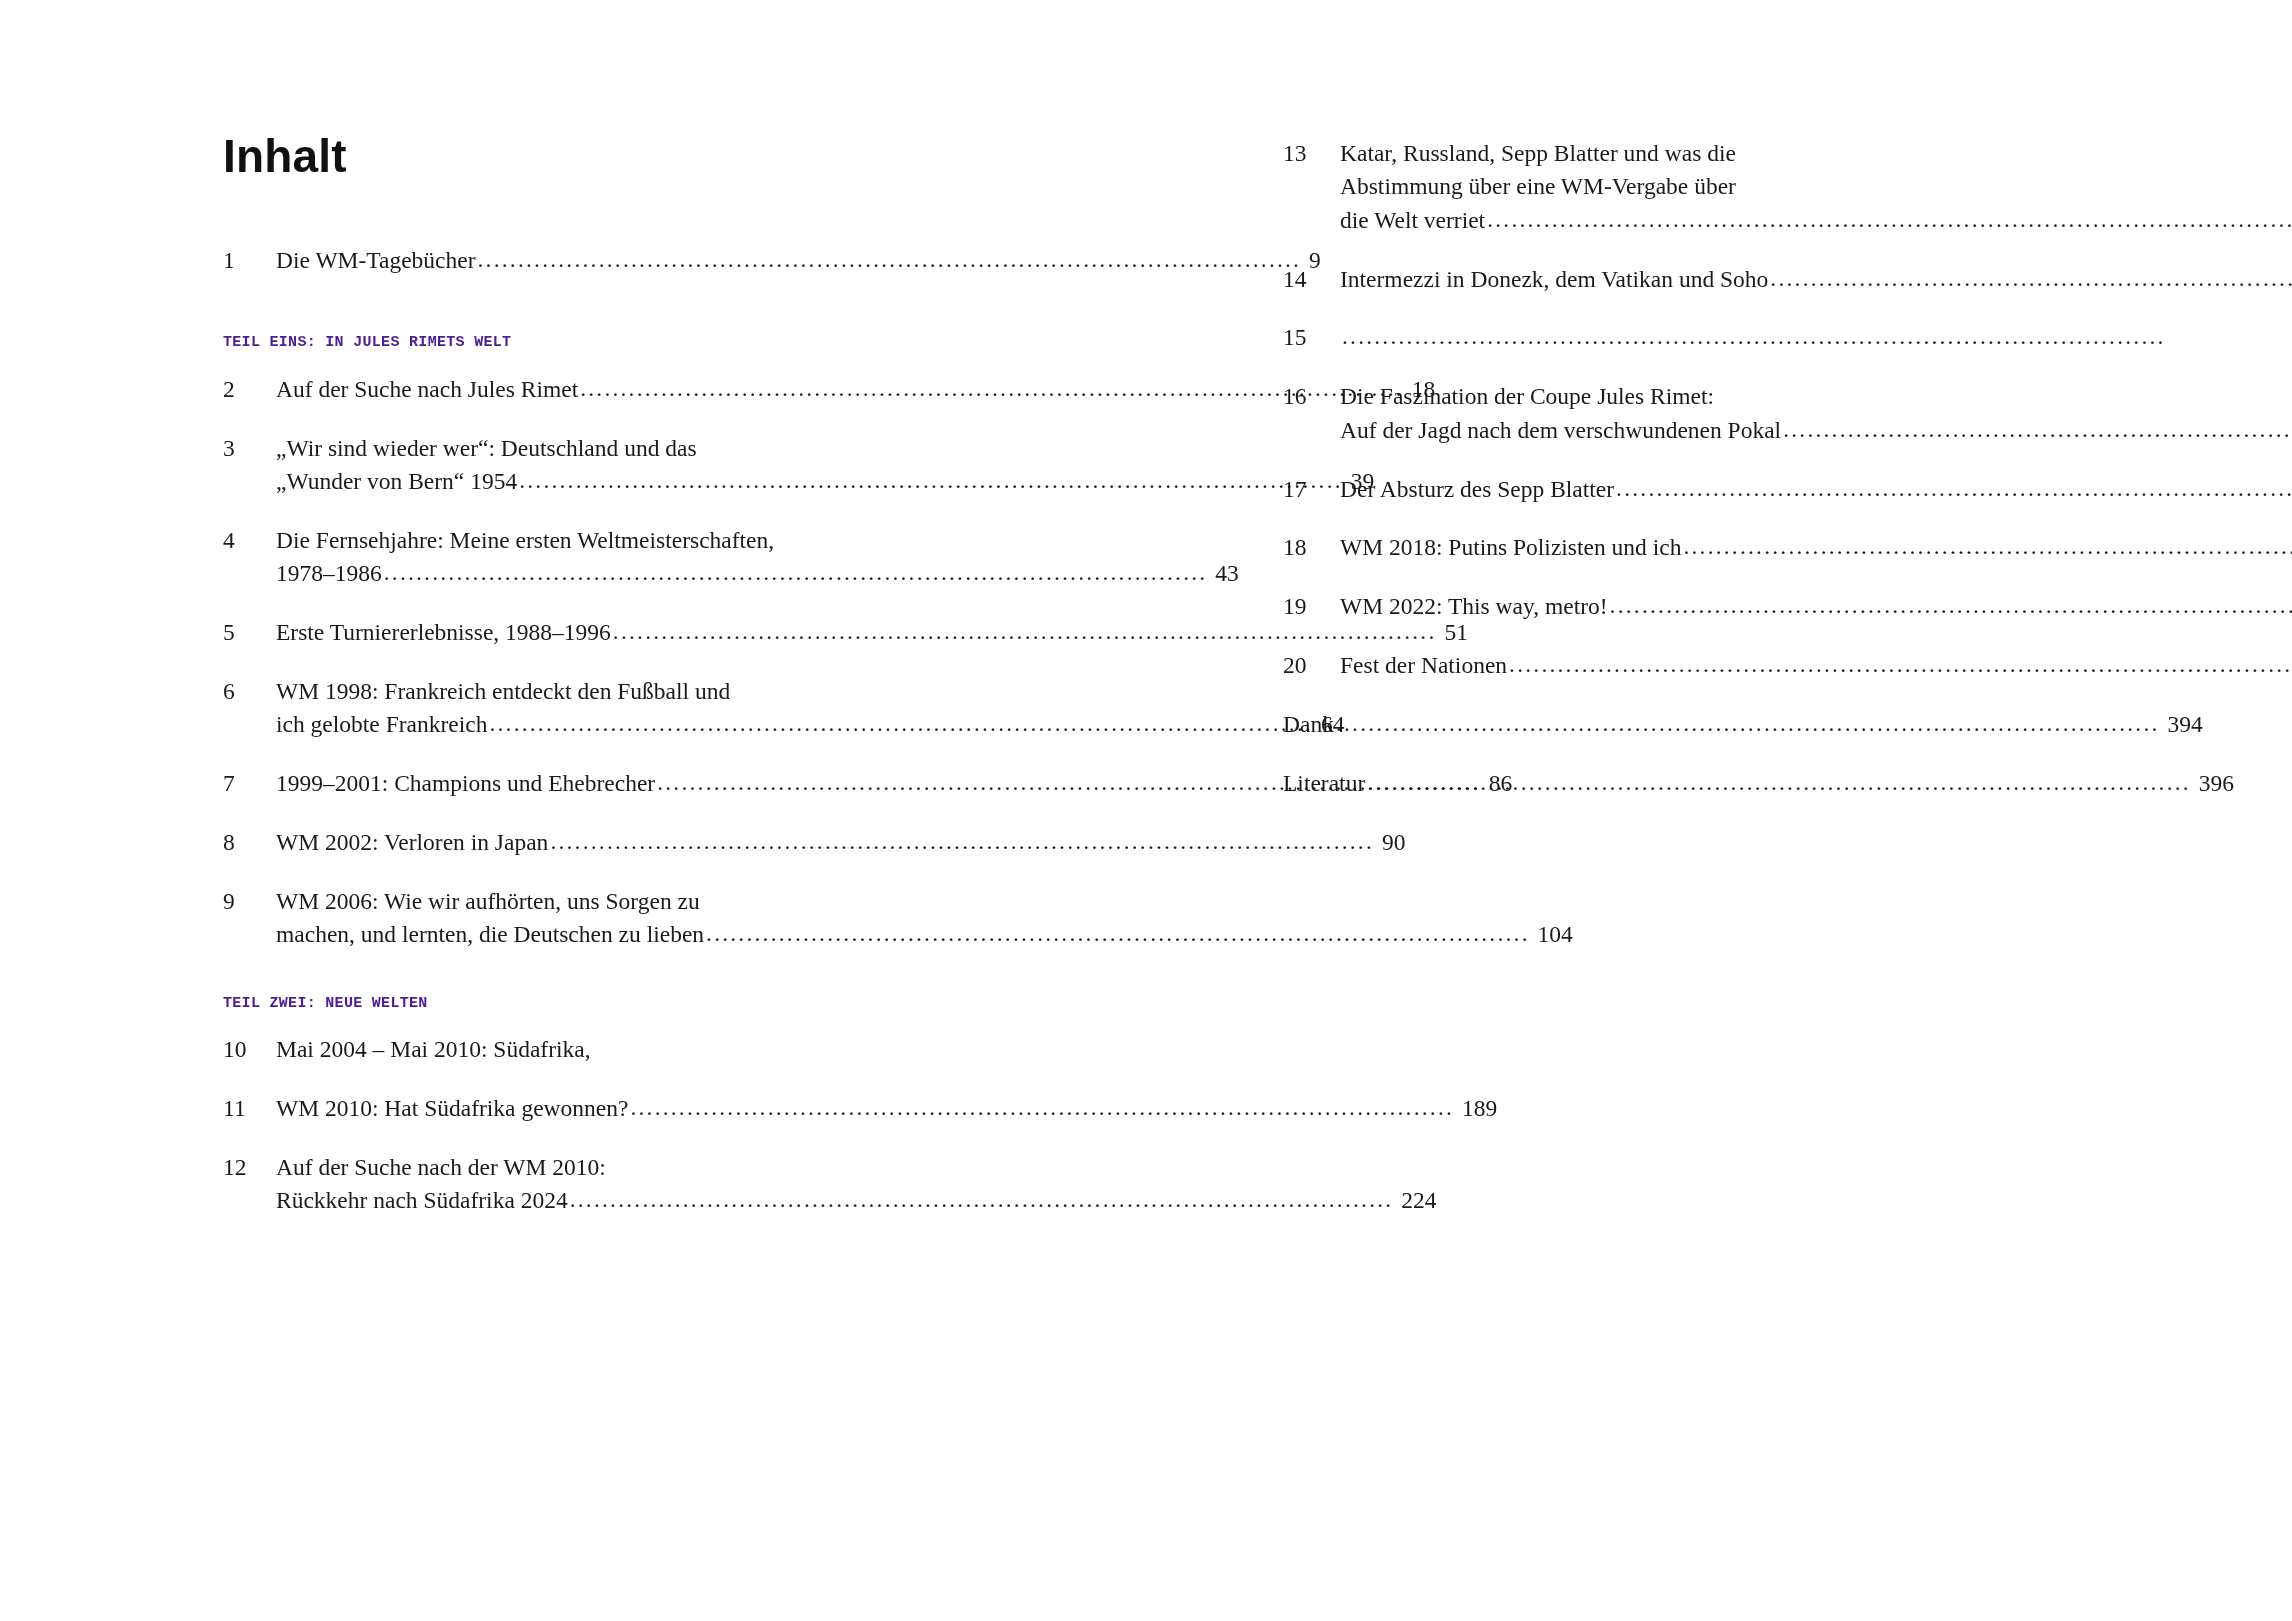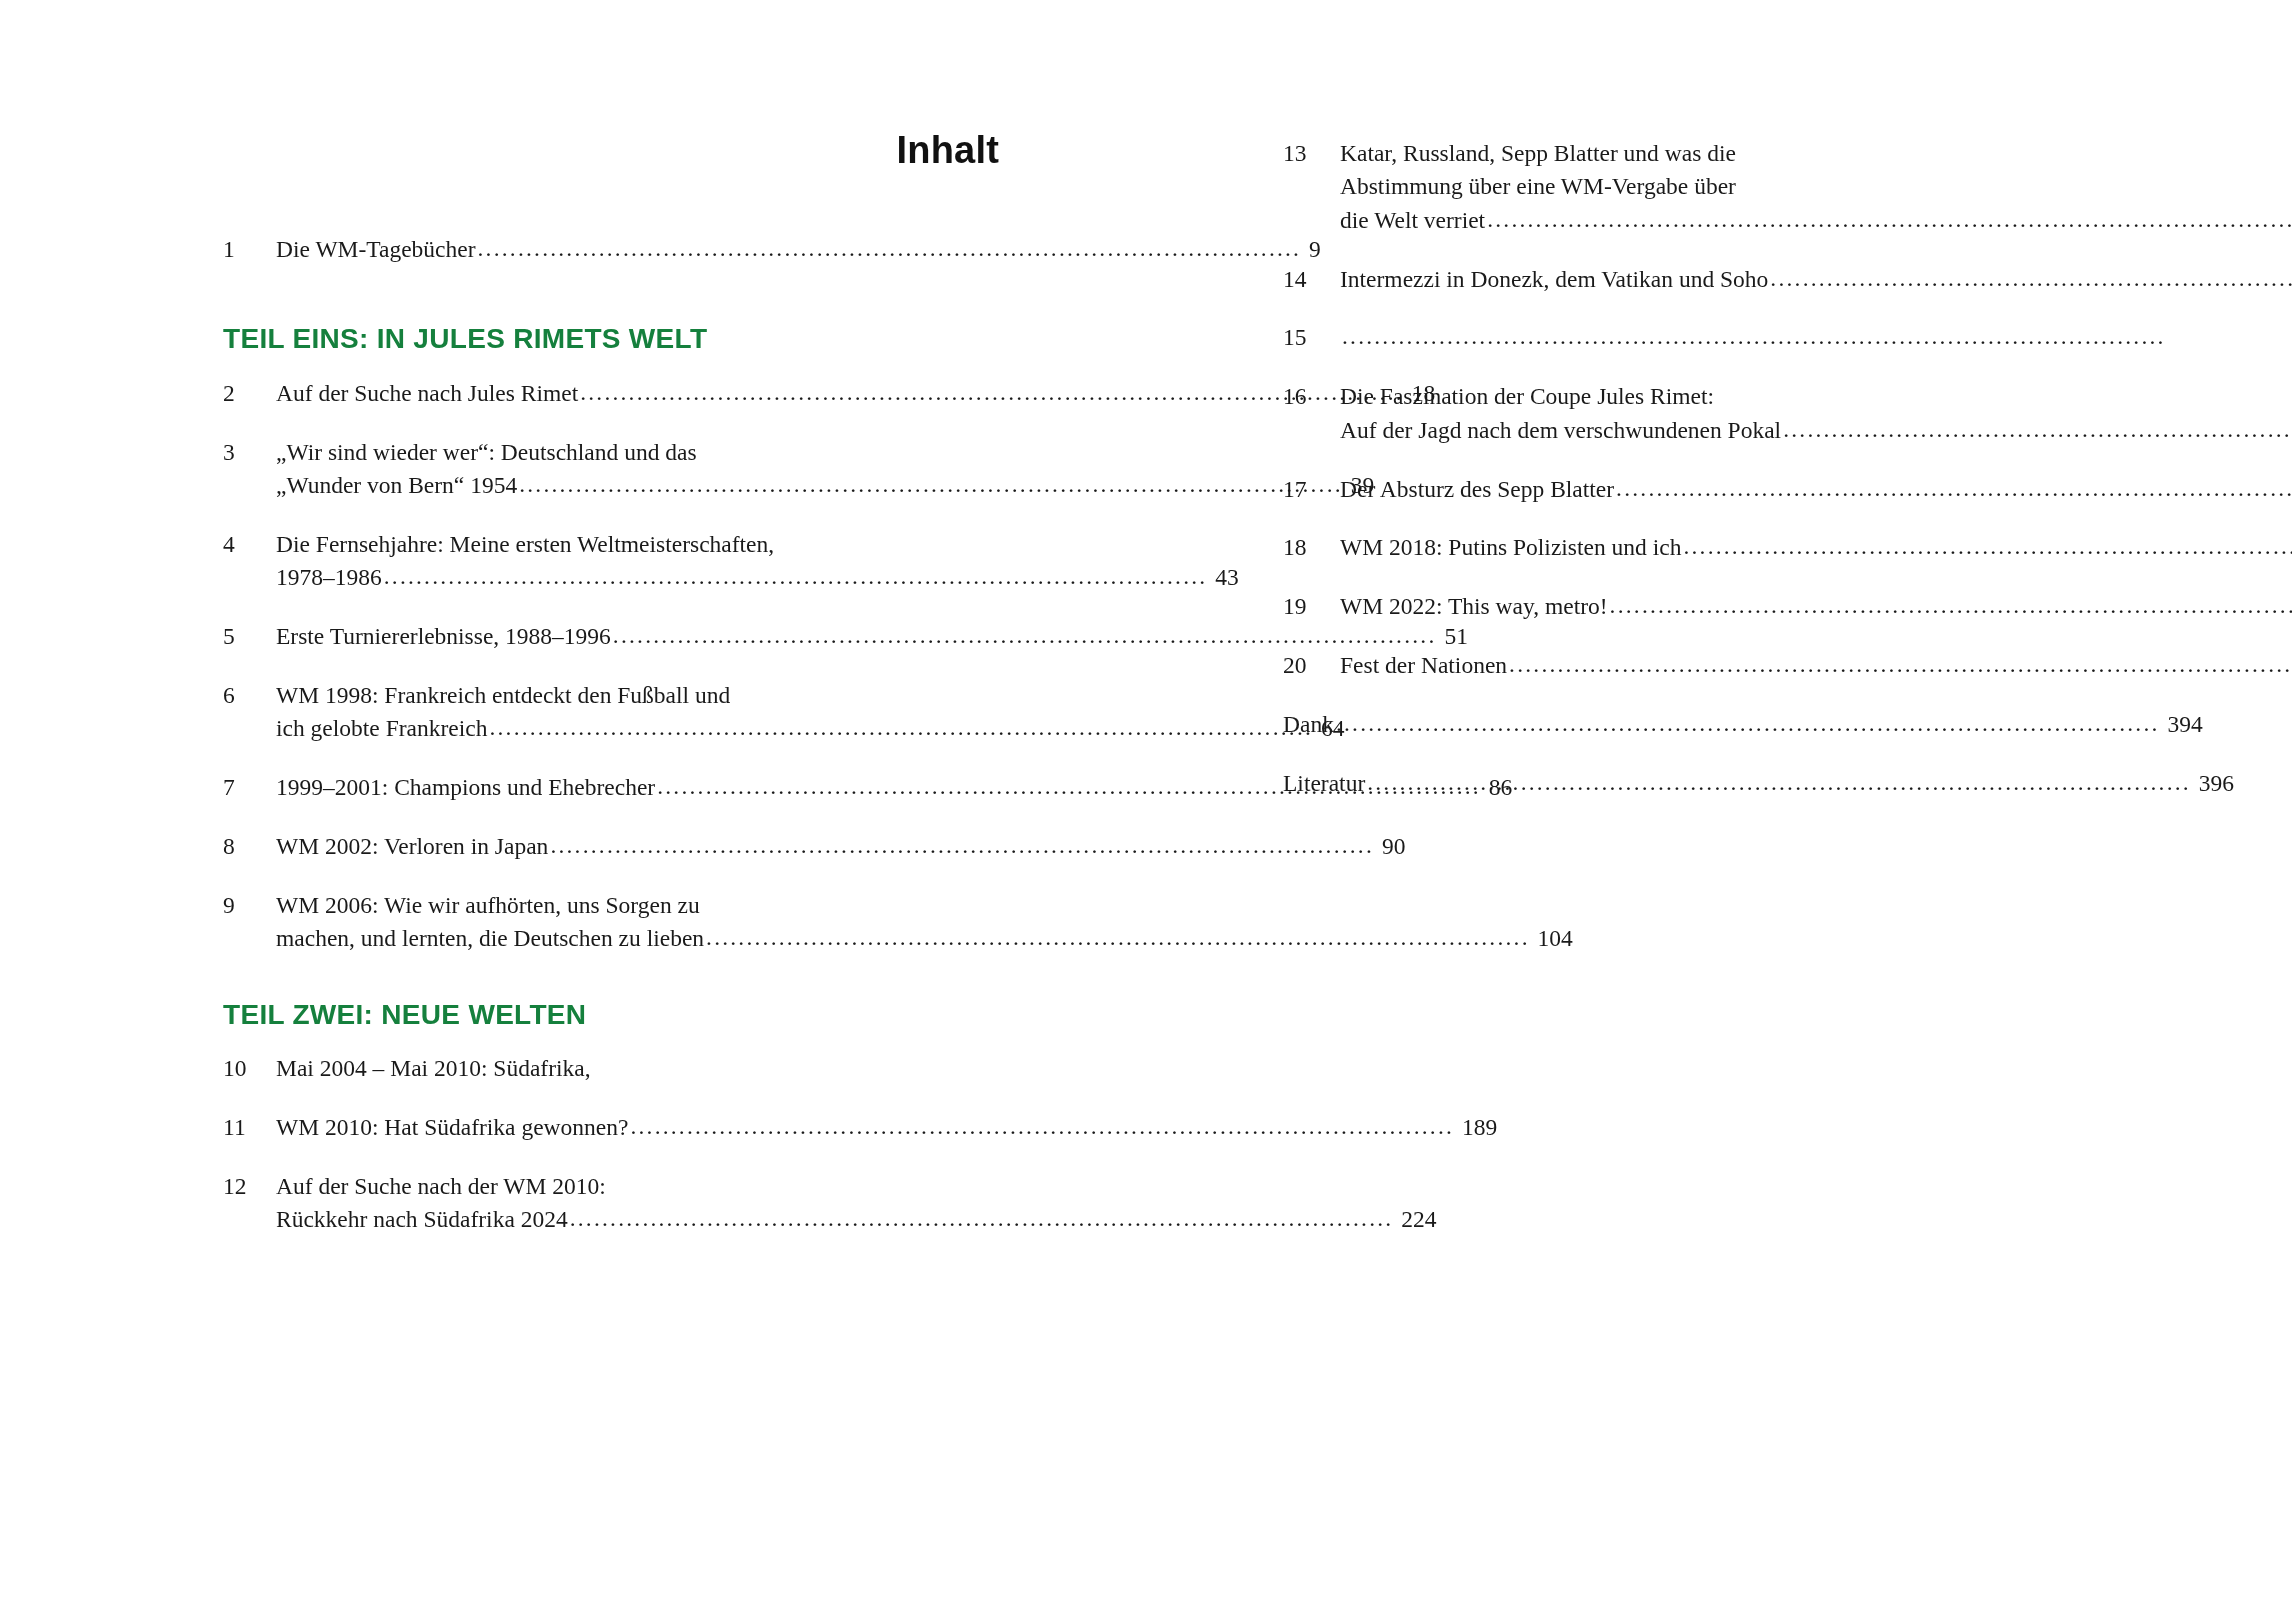--- a/index.html
+++ b/index.html
@@ -37,32 +37,31 @@
     width: 1146px;
     padding: 129px 147px 0 223px;
   }
   .col-right {
     width: 1147px;
     padding: 137px 109px 0 137px;
   }
   .toc-title {
     font-family: "Liberation Sans", sans-serif;
     font-weight: bold;
-    font-size: 38px;
+    font-size: 46px;
     letter-spacing: 0.2px;
     color: #111111;
     margin: 0 0 61px 0;
-    text-align: right;
   }
   .section-head {
-    font-family: Liberation Sans, sans-serif;
+    font-family: Liberation Mono, monospace;
     font-weight: bold;
-    font-size: 28px;
+    font-size: 15px;
     letter-spacing: 0.3px;
-    color: #15803d;
+    color: #4c1d95;
     margin: 43px 0 21.6px 0;
   }
   .section-head.first {
     margin-top: 57px;
   }
   .entry {
     display: flex;
     flex-direction: row;
     align-items: flex-start;
     margin-bottom: 25.5px;

